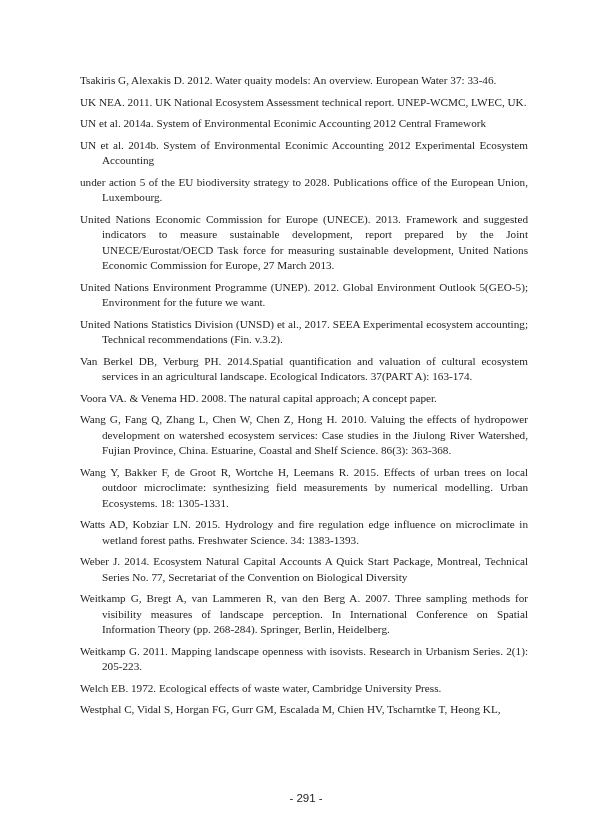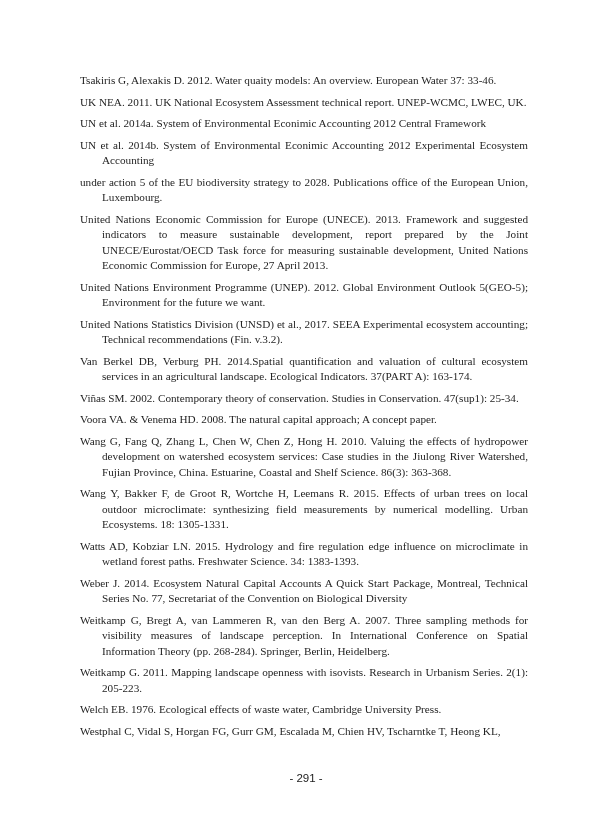--- a/index.html
+++ b/index.html
@@ -8,43 +8,42 @@
     position: absolute; left: 80px; top: 73px; width: 452px;
     font-family: "Liberation Serif", "DejaVu Serif", serif;
     font-size: 11.2px; line-height: 15.5px; color: #1e1e1e;
   }
   .ref {
     text-align: justify;
     padding-left: 22px; text-indent: -22px;
     margin: 0 4px 6px 0;
   }
   .pageno {
-    position: absolute; left: 0; right: 0; top: 772px; text-align: center;
+    position: absolute; left: 0; right: 0; top: 792px; text-align: center;
     font-family: "Liberation Sans", "DejaVu Sans", sans-serif;
     font-size: 11.5px; color: #222;
   }
 </style>
 </head>
 <body>
 
 <div class="page">
   <p class="ref">Tsakiris G, Alexakis D. 2012. Water quaity models: An overview. European Water 37: 33-46.</p>
   <p class="ref">UK NEA. 2011. UK National Ecosystem Assessment technical report. UNEP-WCMC, LWEC, UK.</p>
   <p class="ref">UN et al. 2014a. System of Environmental Econimic Accounting 2012 Central Framework</p>
   <p class="ref">UN et al. 2014b. System of Environmental Econimic Accounting 2012 Experimental Ecosystem Accounting</p>
   <p class="ref">under action 5 of the EU biodiversity strategy to 2028. Publications office of the European Union, Luxembourg.</p>
-  <p class="ref">United Nations Economic Commission for Europe (UNECE). 2013. Framework and suggested indicators to measure sustainable development, report prepared by the Joint UNECE/Eurostat/OECD Task force for measuring sustainable development, United Nations Economic Commission for Europe, 27 April 2013.</p>
+  <p class="ref">United Nations Economic Commission for Europe (UNECE). 2013. Framework and suggested indicators to measure sustainable development, report prepared by the Joint UNECE/Eurostat/OECD Task force for measuring sustainable development, United Nations Economic Commission for Europe, 27 March 2013.</p>
   <p class="ref">United Nations Environment Programme (UNEP). 2012. Global Environment Outlook 5(GEO-5); Environment for the future we want.</p>
   <p class="ref">United Nations Statistics Division (UNSD) et al., 2017. SEEA Experimental ecosystem accounting; Technical recommendations (Fin. v.3.2).</p>
   <p class="ref">Van Berkel DB, Verburg PH. 2014.Spatial quantification and valuation of cultural ecosystem services in an agricultural landscape. Ecological Indicators. 37(PART A): 163-174.</p>
-  <p class="ref">Viñas SM. 2002. Contemporary theory of conservation. Studies in Conservation. 47(sup1): 25-34.</p>
   <p class="ref">Voora VA. &amp; Venema HD. 2008. The natural capital approach; A concept paper.</p>
   <p class="ref">Wang G, Fang Q, Zhang L, Chen W, Chen Z, Hong H. 2010. Valuing the effects of hydropower development on watershed ecosystem services: Case studies in the Jiulong River Watershed, Fujian Province, China. Estuarine, Coastal and Shelf Science. 86(3): 363-368.</p>
   <p class="ref">Wang Y, Bakker F, de Groot R, Wortche H, Leemans R. 2015. Effects of urban trees on local outdoor microclimate: synthesizing field measurements by numerical modelling. Urban Ecosystems. 18: 1305-1331.</p>
   <p class="ref">Watts AD, Kobziar LN. 2015. Hydrology and fire regulation edge influence on microclimate in wetland forest paths. Freshwater Science. 34: 1383-1393.</p>
   <p class="ref">Weber J. 2014. Ecosystem Natural Capital Accounts A Quick Start Package, Montreal, Technical Series No. 77, Secretariat of the Convention on Biological Diversity</p>
   <p class="ref">Weitkamp G, Bregt A, van Lammeren R, van den Berg A. 2007. Three sampling methods for visibility measures of landscape perception. In International Conference on Spatial Information Theory (pp. 268-284). Springer, Berlin, Heidelberg.</p>
   <p class="ref">Weitkamp G. 2011. Mapping landscape openness with isovists. Research in Urbanism Series. 2(1): 205-223.</p>
-  <p class="ref">Welch EB. 1976. Ecological effects of waste water, Cambridge University Press.</p>
+  <p class="ref">Welch EB. 1972. Ecological effects of waste water, Cambridge University Press.</p>
   <p class="ref">Westphal C, Vidal S, Horgan FG, Gurr GM, Escalada M, Chien HV, Tscharntke T, Heong KL,</p>
 </div>
 
 <div class="pageno">- 291 -</div>
 
 </body></html>

